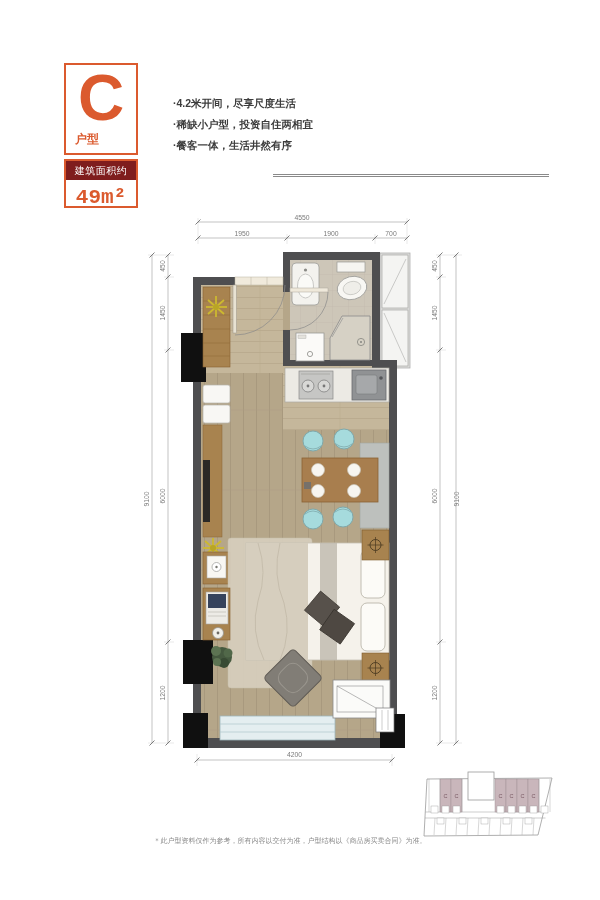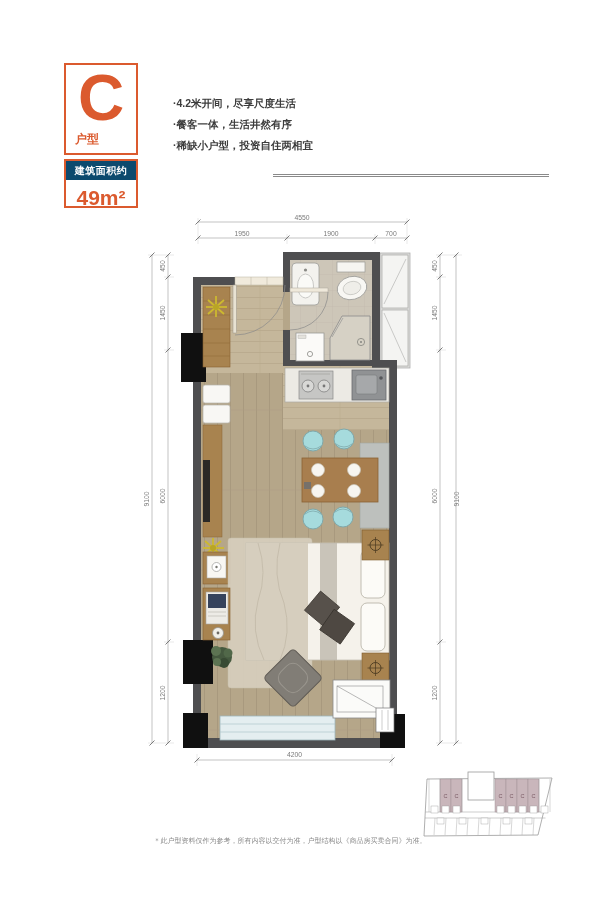--- a/index.html
+++ b/index.html
@@ -6,24 +6,24 @@
   .page{position:relative;width:600px;height:900px;background:#ffffff;overflow:hidden;
         font-family:"Liberation Sans",sans-serif;}
   
   .badge-box{position:absolute;left:64px;top:63px;width:74px;height:92px;
              border:2px solid #DB5A2E;box-sizing:border-box;}
   .badge-letter{position:absolute;left:0;right:0;top:-6px;text-align:center;
                 font-size:64px;font-weight:700;color:#DB5A2E;line-height:78px;}
   .badge-label{position:absolute;left:9px;bottom:5px;font-size:12px;font-weight:700;color:#DB5A2E;margin-top:36px;}
   .area-box{position:absolute;left:64px;top:159px;width:74px;height:49px;
             border:2px solid #DB5A2E;box-sizing:border-box;}
-  .area-caption{height:19px;background:#0c4a6e;color:#fff;font-size:10px;font-weight:700;
+  .area-caption{height:19px;background:#7f1d1d;color:#fff;font-size:10px;font-weight:400;
                 display:flex;align-items:center;justify-content:center;letter-spacing:.5px;}
   .area-value{height:35px;display:flex;align-items:center;justify-content:center;
-              color:#DB5A2E;font-size:21px;font-weight:700;}
+              color:#DB5A2E;font-size:21px;font-weight:700;font-family:Liberation Mono, monospace;}
   .points{position:absolute;left:157px;top:77px;margin:16px;padding:0;list-style:none;}
   .points li{font-size:10.5px;font-weight:700;color:#3C3C3C;line-height:21px;white-space:nowrap;}
   .divider{position:absolute;left:273px;top:174px;width:276px;height:3px;
            border-top:1.5px solid #8A8A8A;border-bottom:1.5px solid #8A8A8A;box-sizing:border-box;}
   
   .plan-svg{position:absolute;left:140px;top:210px;}
   .keyplan-svg{position:absolute;left:415px;top:762px;}
   .disclaimer{position:absolute;left:150px;top:836px;width:280px;text-align:center;
               font-size:7px;color:#8A8A8A;letter-spacing:0px;}
   text{font-family:"Liberation Sans",sans-serif;}
@@ -38,22 +38,22 @@
     <div class="badge-label">户型</div>
   </div>
 
   <div class="area-box">
     <div class="area-caption">建筑面积约</div>
     <div class="area-value">49m²</div>
   </div>
 
   <ul class="points">
     <li>·4.2米开间，尽享尺度生活</li>
+    <li>·稀缺小户型，投资自住两相宜</li>
     <li>·餐客一体，生活井然有序</li>
-    <li>·稀缺小户型，投资自住两相宜</li>
   </ul>
 
   <div class="divider"></div>
 
   <svg class="plan-svg" width="330" height="560" viewBox="0 0 330 560">
     <defs>
       <pattern id="pWoodV" patternUnits="userSpaceOnUse" width="13" height="80">
         <rect width="13" height="80" fill="#B5A689"></rect>
         <line x1="12.6" y1="0" x2="12.6" y2="80" stroke="#A3947A" stroke-width="0.8"></line>
         <line x1="0" y1="40" x2="13" y2="40" stroke="#AC9D82" stroke-width="0.5"></line>

